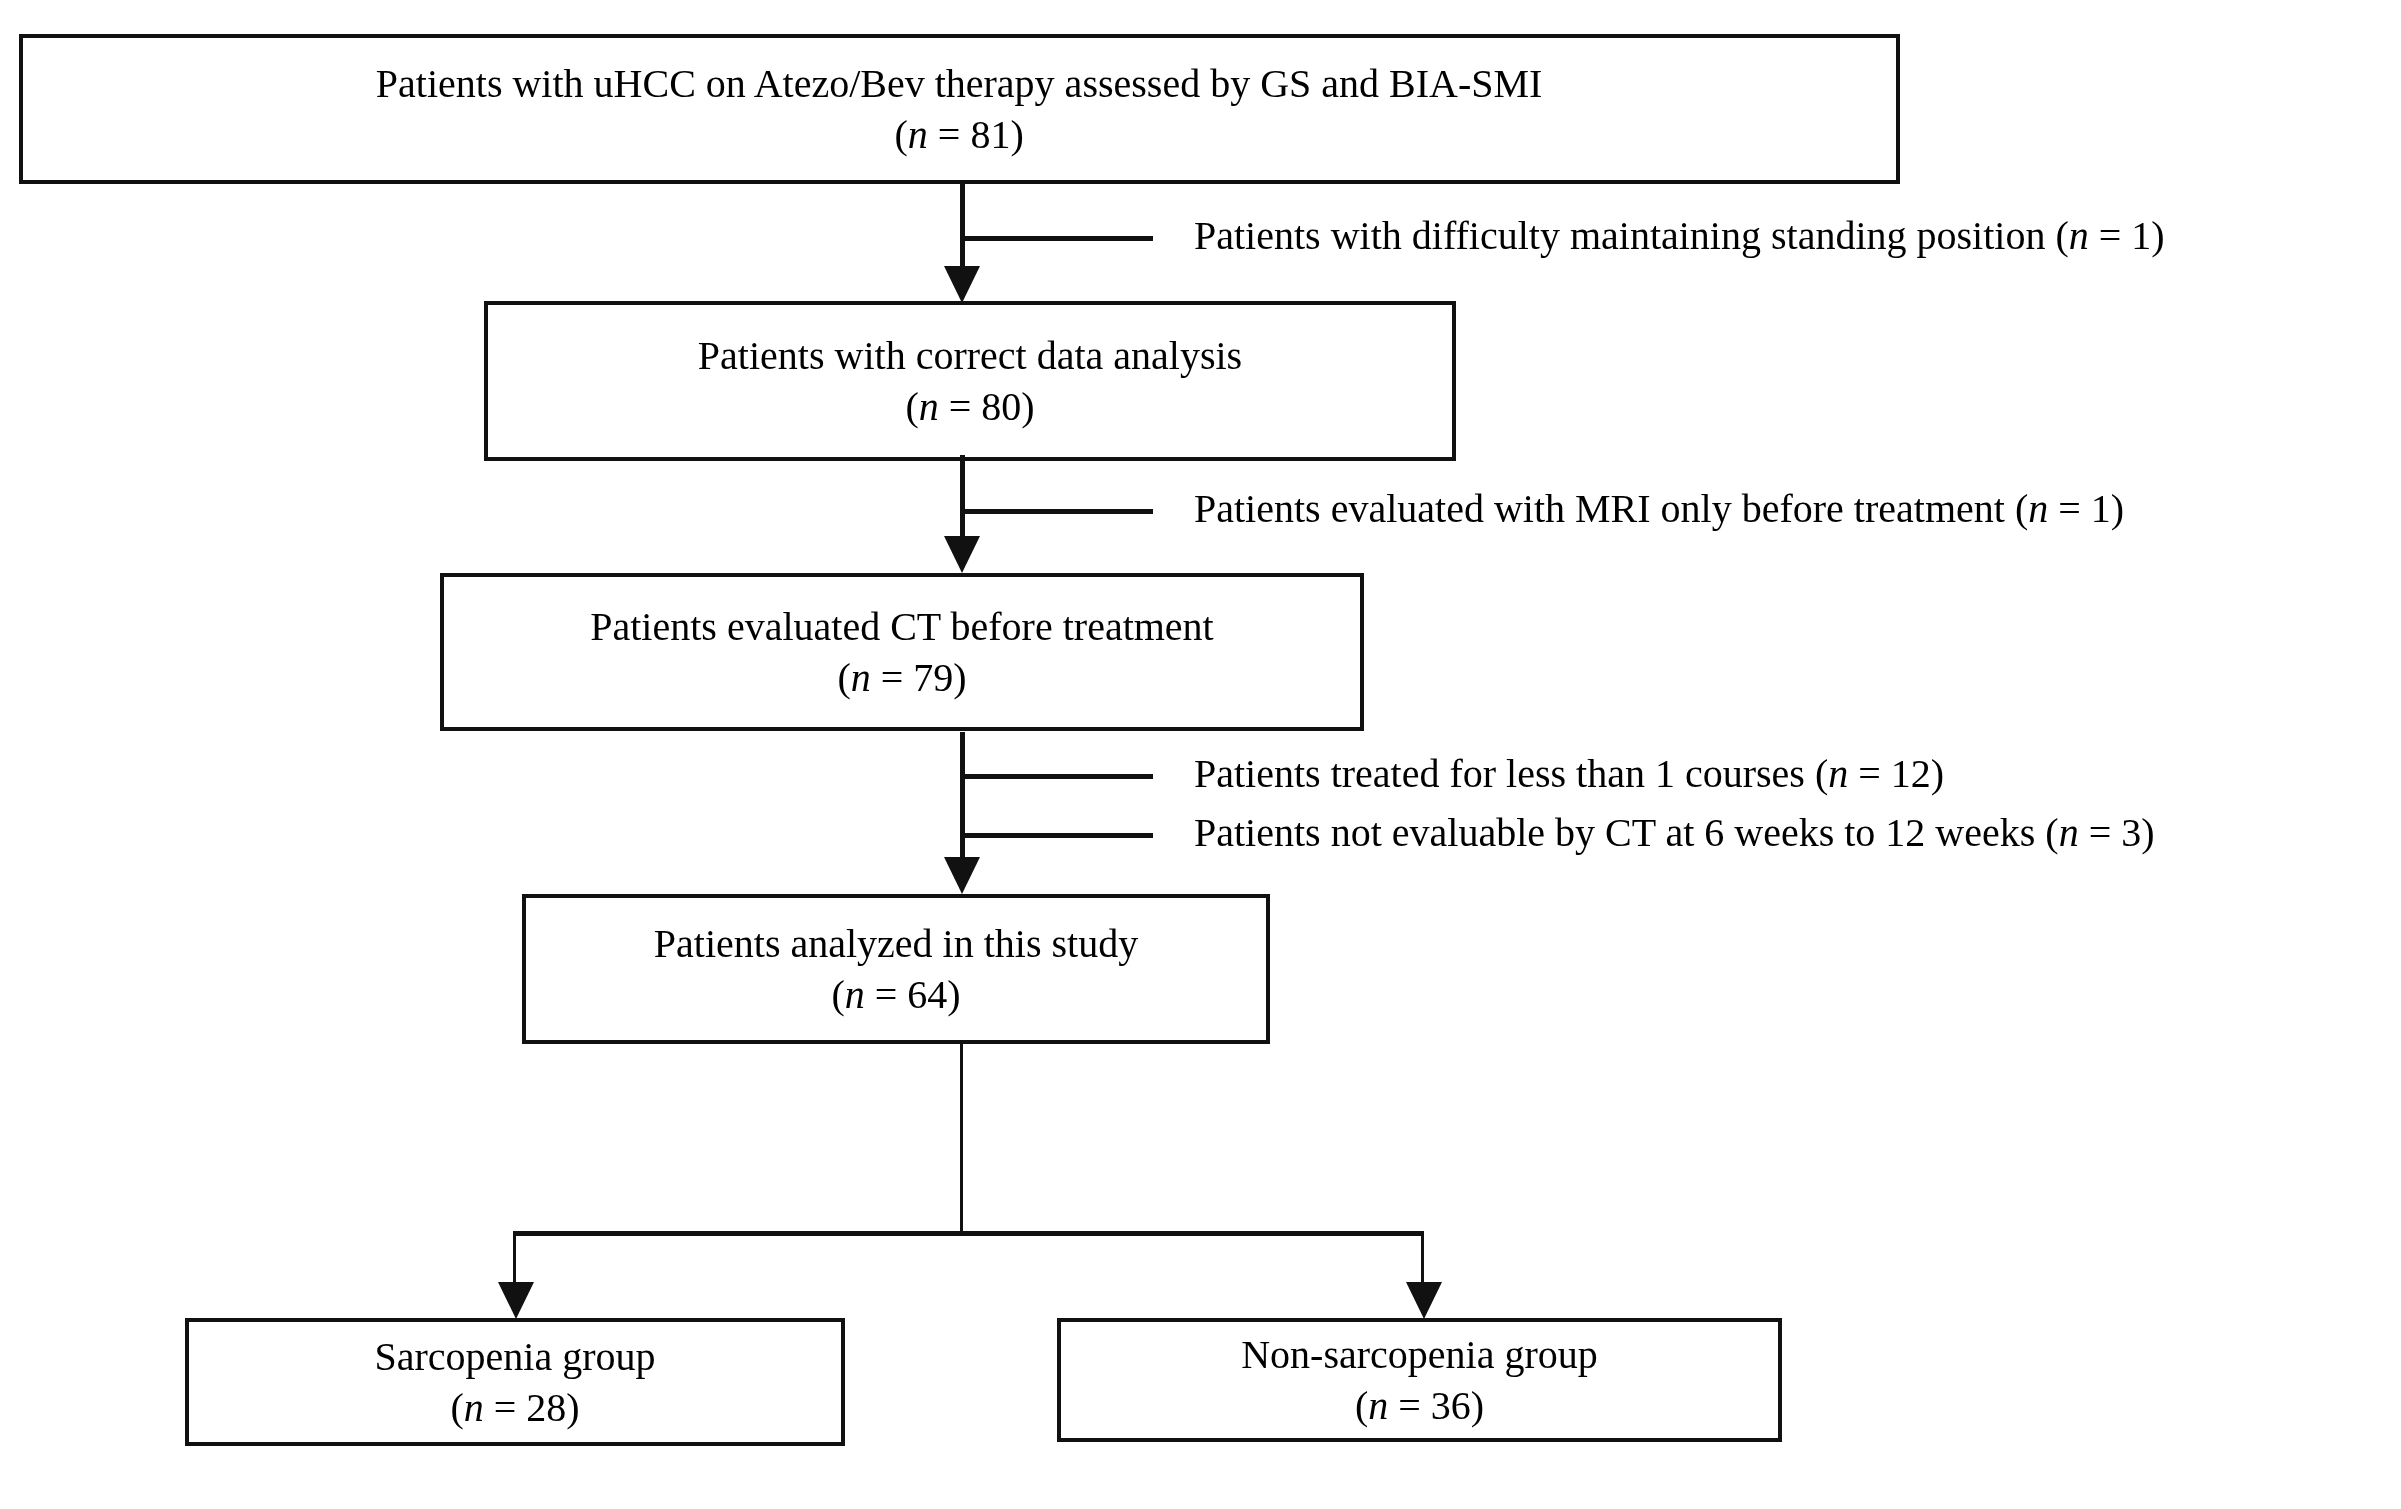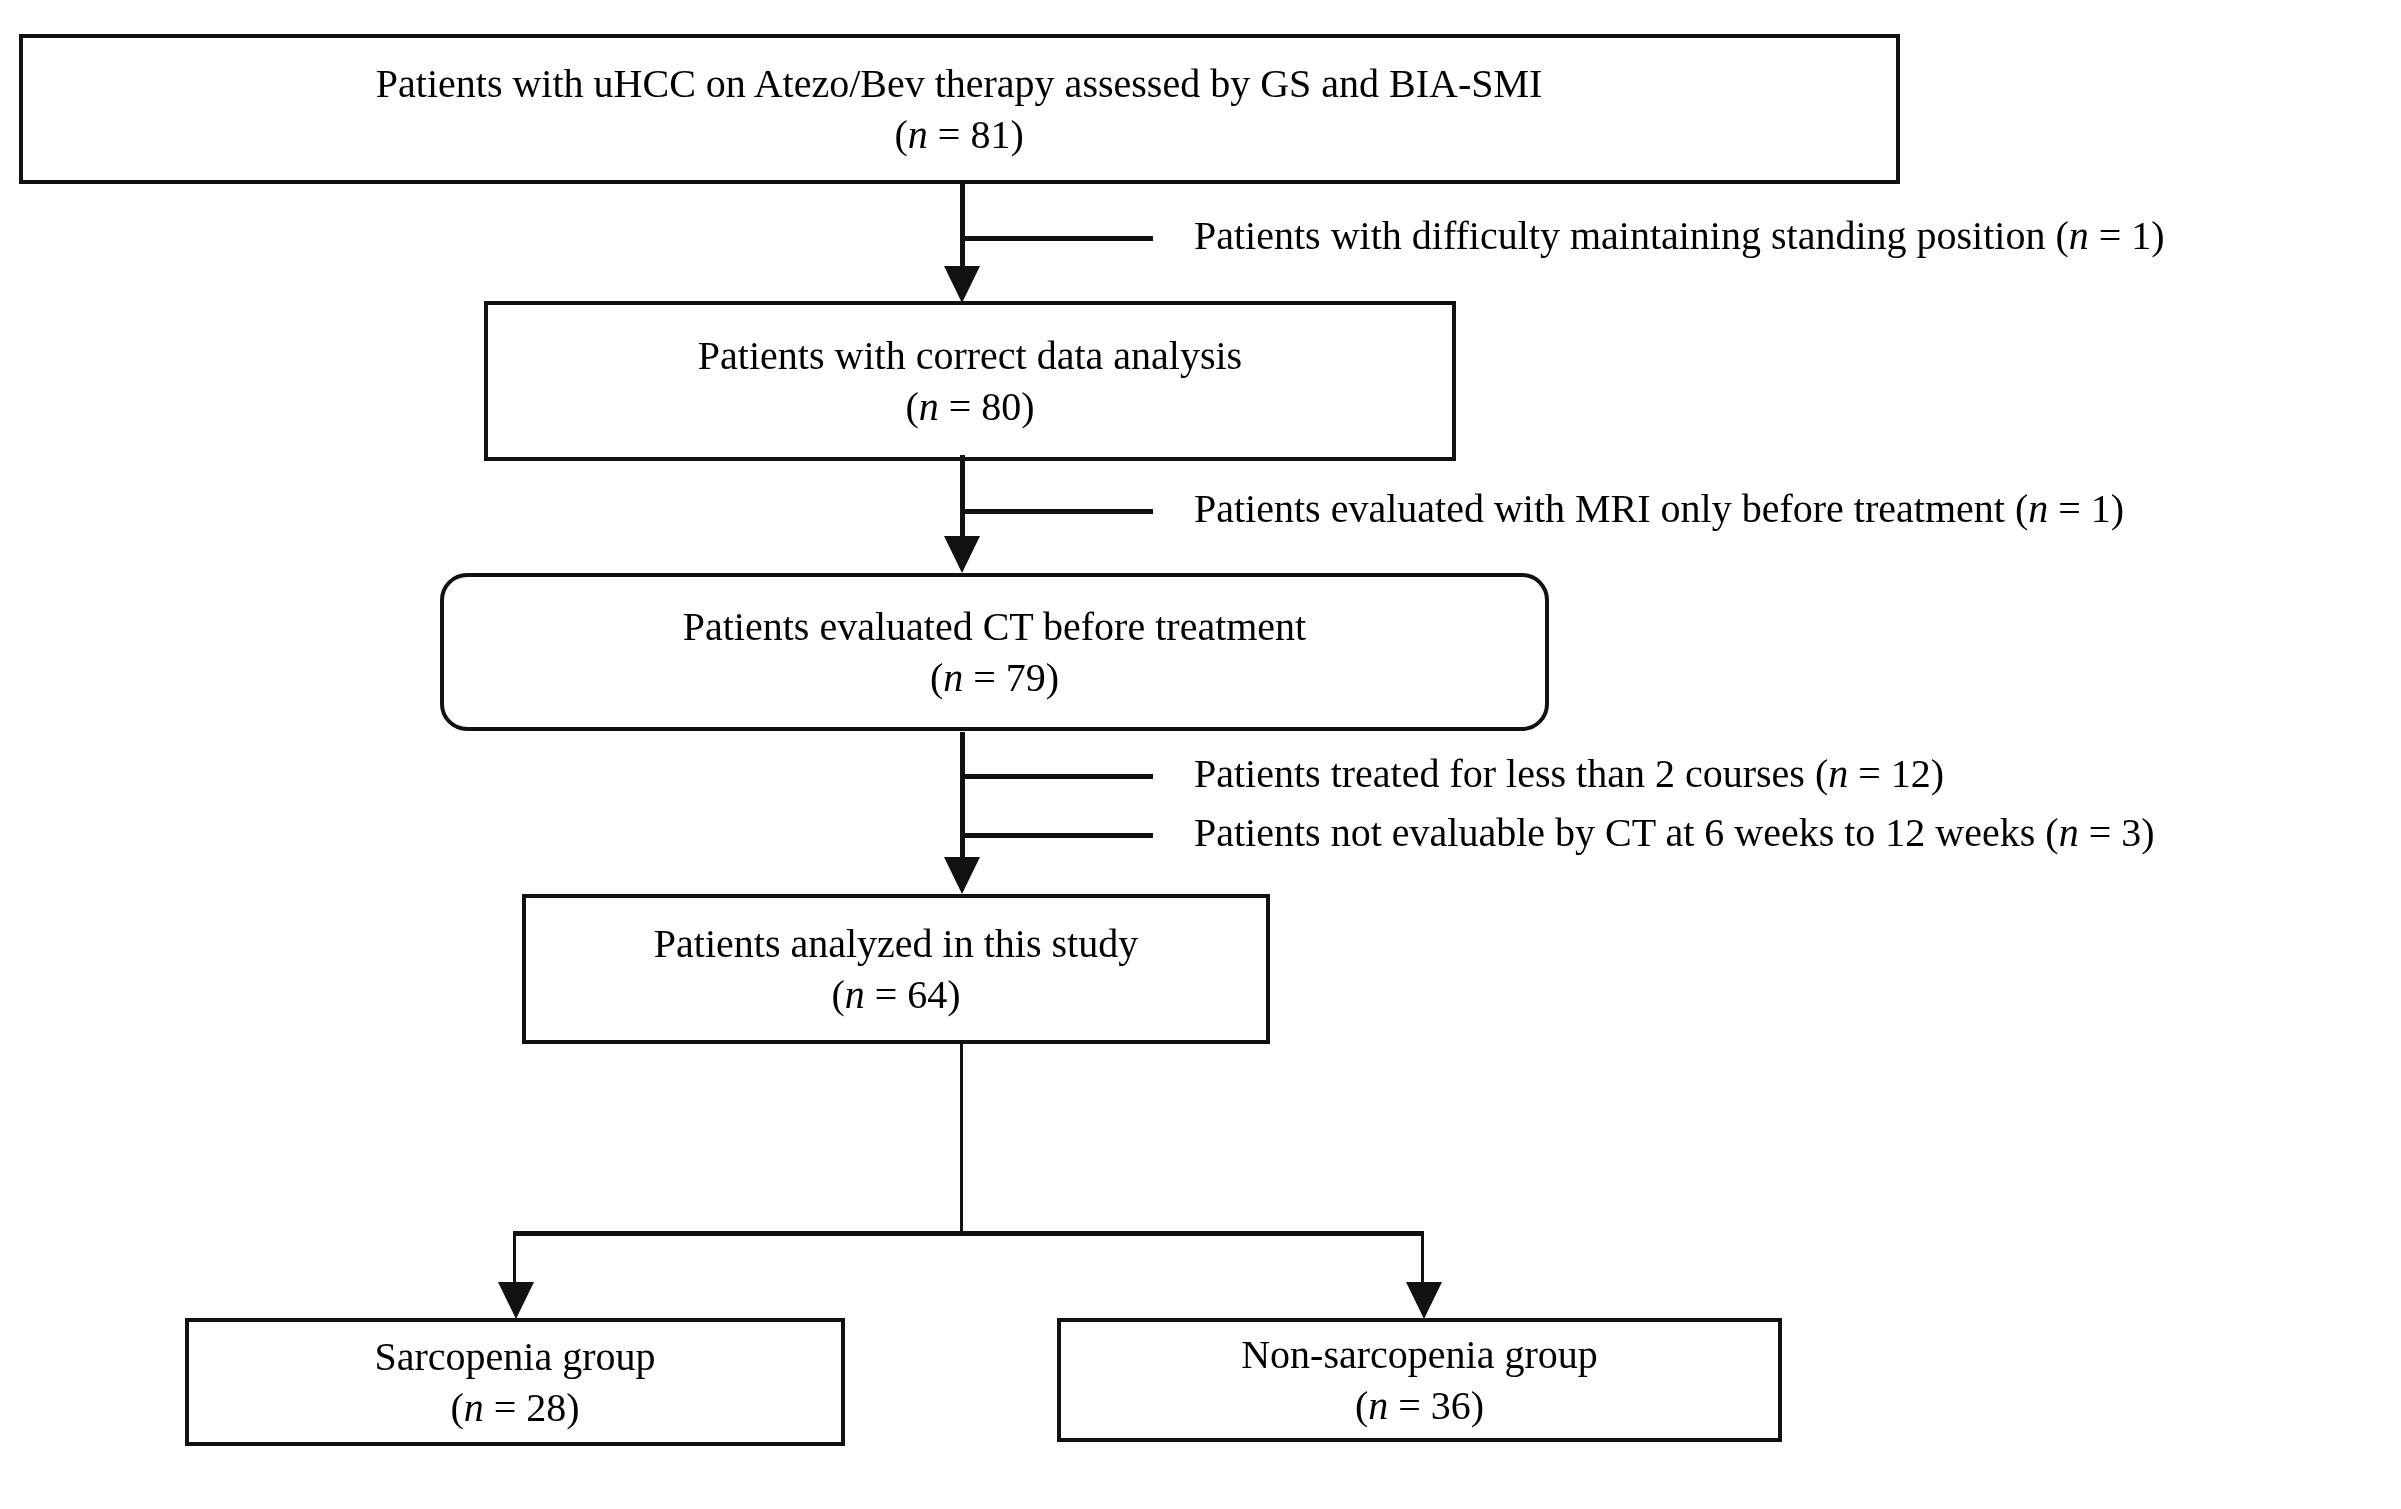--- a/index.html
+++ b/index.html
@@ -102,30 +102,30 @@
     <div class="line1">Patients with correct data analysis</div>
     <div class="line2">(<span class="ital">n</span> = <span>80</span>)</div>
   </div>
 
   <div class="vline" style="left:960px; top:455px; height:88px;"></div>
   <div class="arrowhead" style="left:944px; top:536px;"></div>
 
   <div class="stub" style="left:960px; top:509px; width:193px;"></div>
   <div class="annot" style="left:1194px; top:489px;"><span>Patients evaluated with MRI only before treatment (</span><span class="ital">n</span><span> = 1)</span></div>
 
-  <div class="node" style="left:440px; top:573px; width:1109px; height:158px;border-radius:27px;">
+  <div class="node" style="left:440px; top:573px; width:924px; height:158px;">
     <div class="line1">Patients evaluated CT before treatment</div>
     <div class="line2">(<span class="ital">n</span> = <span>79</span>)</div>
   </div>
 
   <div class="vline" style="left:960px; top:732px; height:126px;"></div>
   <div class="arrowhead" style="left:944px; top:857px;"></div>
 
   <div class="stub" style="left:960px; top:774px; width:193px;"></div>
-  <div class="annot" style="left:1194px; top:754px;"><span>Patients treated for less than 2 courses (</span><span class="ital">n</span><span> = 12)</span></div>
+  <div class="annot" style="left:1194px; top:754px;"><span>Patients treated for less than 1 courses (</span><span class="ital">n</span><span> = 12)</span></div>
 
   <div class="stub" style="left:960px; top:833px; width:193px;"></div>
   <div class="annot" style="left:1194px; top:813px;"><span>Patients not evaluable by CT at 6 weeks to 12 weeks (</span><span class="ital">n</span><span> = 3)</span></div>
 
   <div class="node" style="left:522px; top:894px; width:748px; height:150px;">
     <div class="line1">Patients analyzed in this study</div>
     <div class="line2">(<span class="ital">n</span> = <span>64</span>)</div>
   </div>
 
 

